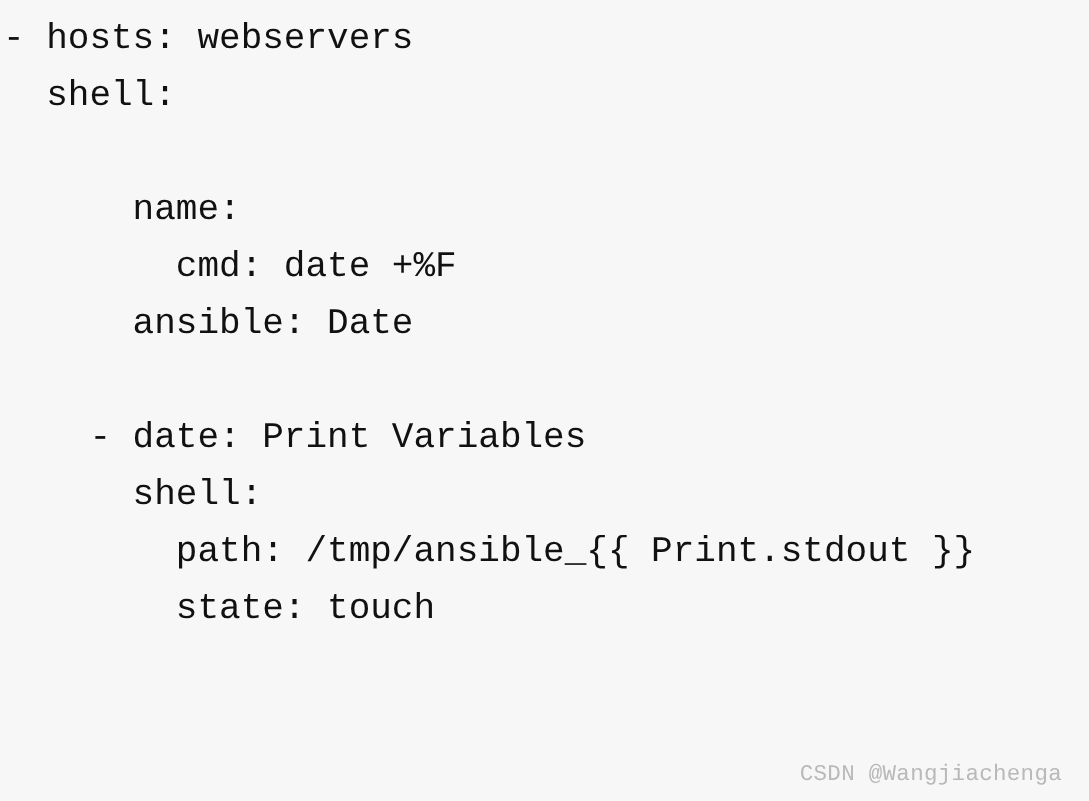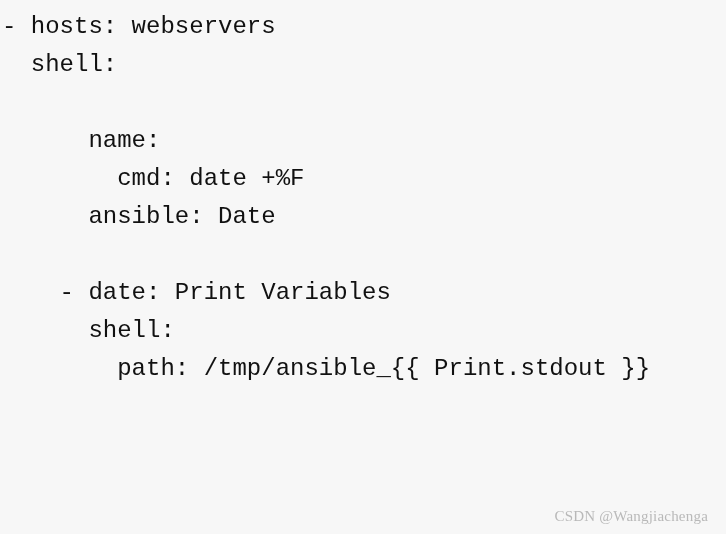--- a/index.html
+++ b/index.html
@@ -37,36 +37,37 @@
   }
 
   .code-line.blank {
     color: transparent;
   }
 
   #watermark {
     position: absolute;
     right: 18px;
     bottom: 9px;
-    font-family: Liberation Serif, serif;
+    font-family: Liberation Mono, monospace;
     font-size: 15px;
     color: #b9b9b9;
     letter-spacing: 0.2px;
     white-space: pre;
   }
 </style>
 </head>
 <body>
 
 <div id="code-block">
   <div class="code-line">- hosts: webservers</div>
   <div class="code-line">  shell:</div>
   <div class="code-line blank"></div>
   <div class="code-line">      name:</div>
   <div class="code-line">        cmd: date +%F</div>
   <div class="code-line">      ansible: Date</div>
   <div class="code-line blank"></div>
   <div class="code-line">    - date: Print Variables</div>
   <div class="code-line">      shell:</div>
   <div class="code-line">        path: /tmp/ansible_{{ Print.stdout }}</div>
+  <div class="code-line">        state: touch</div>
 </div>
 
 <div id="watermark">CSDN @Wangjiachenga</div>
 
 </body></html>

